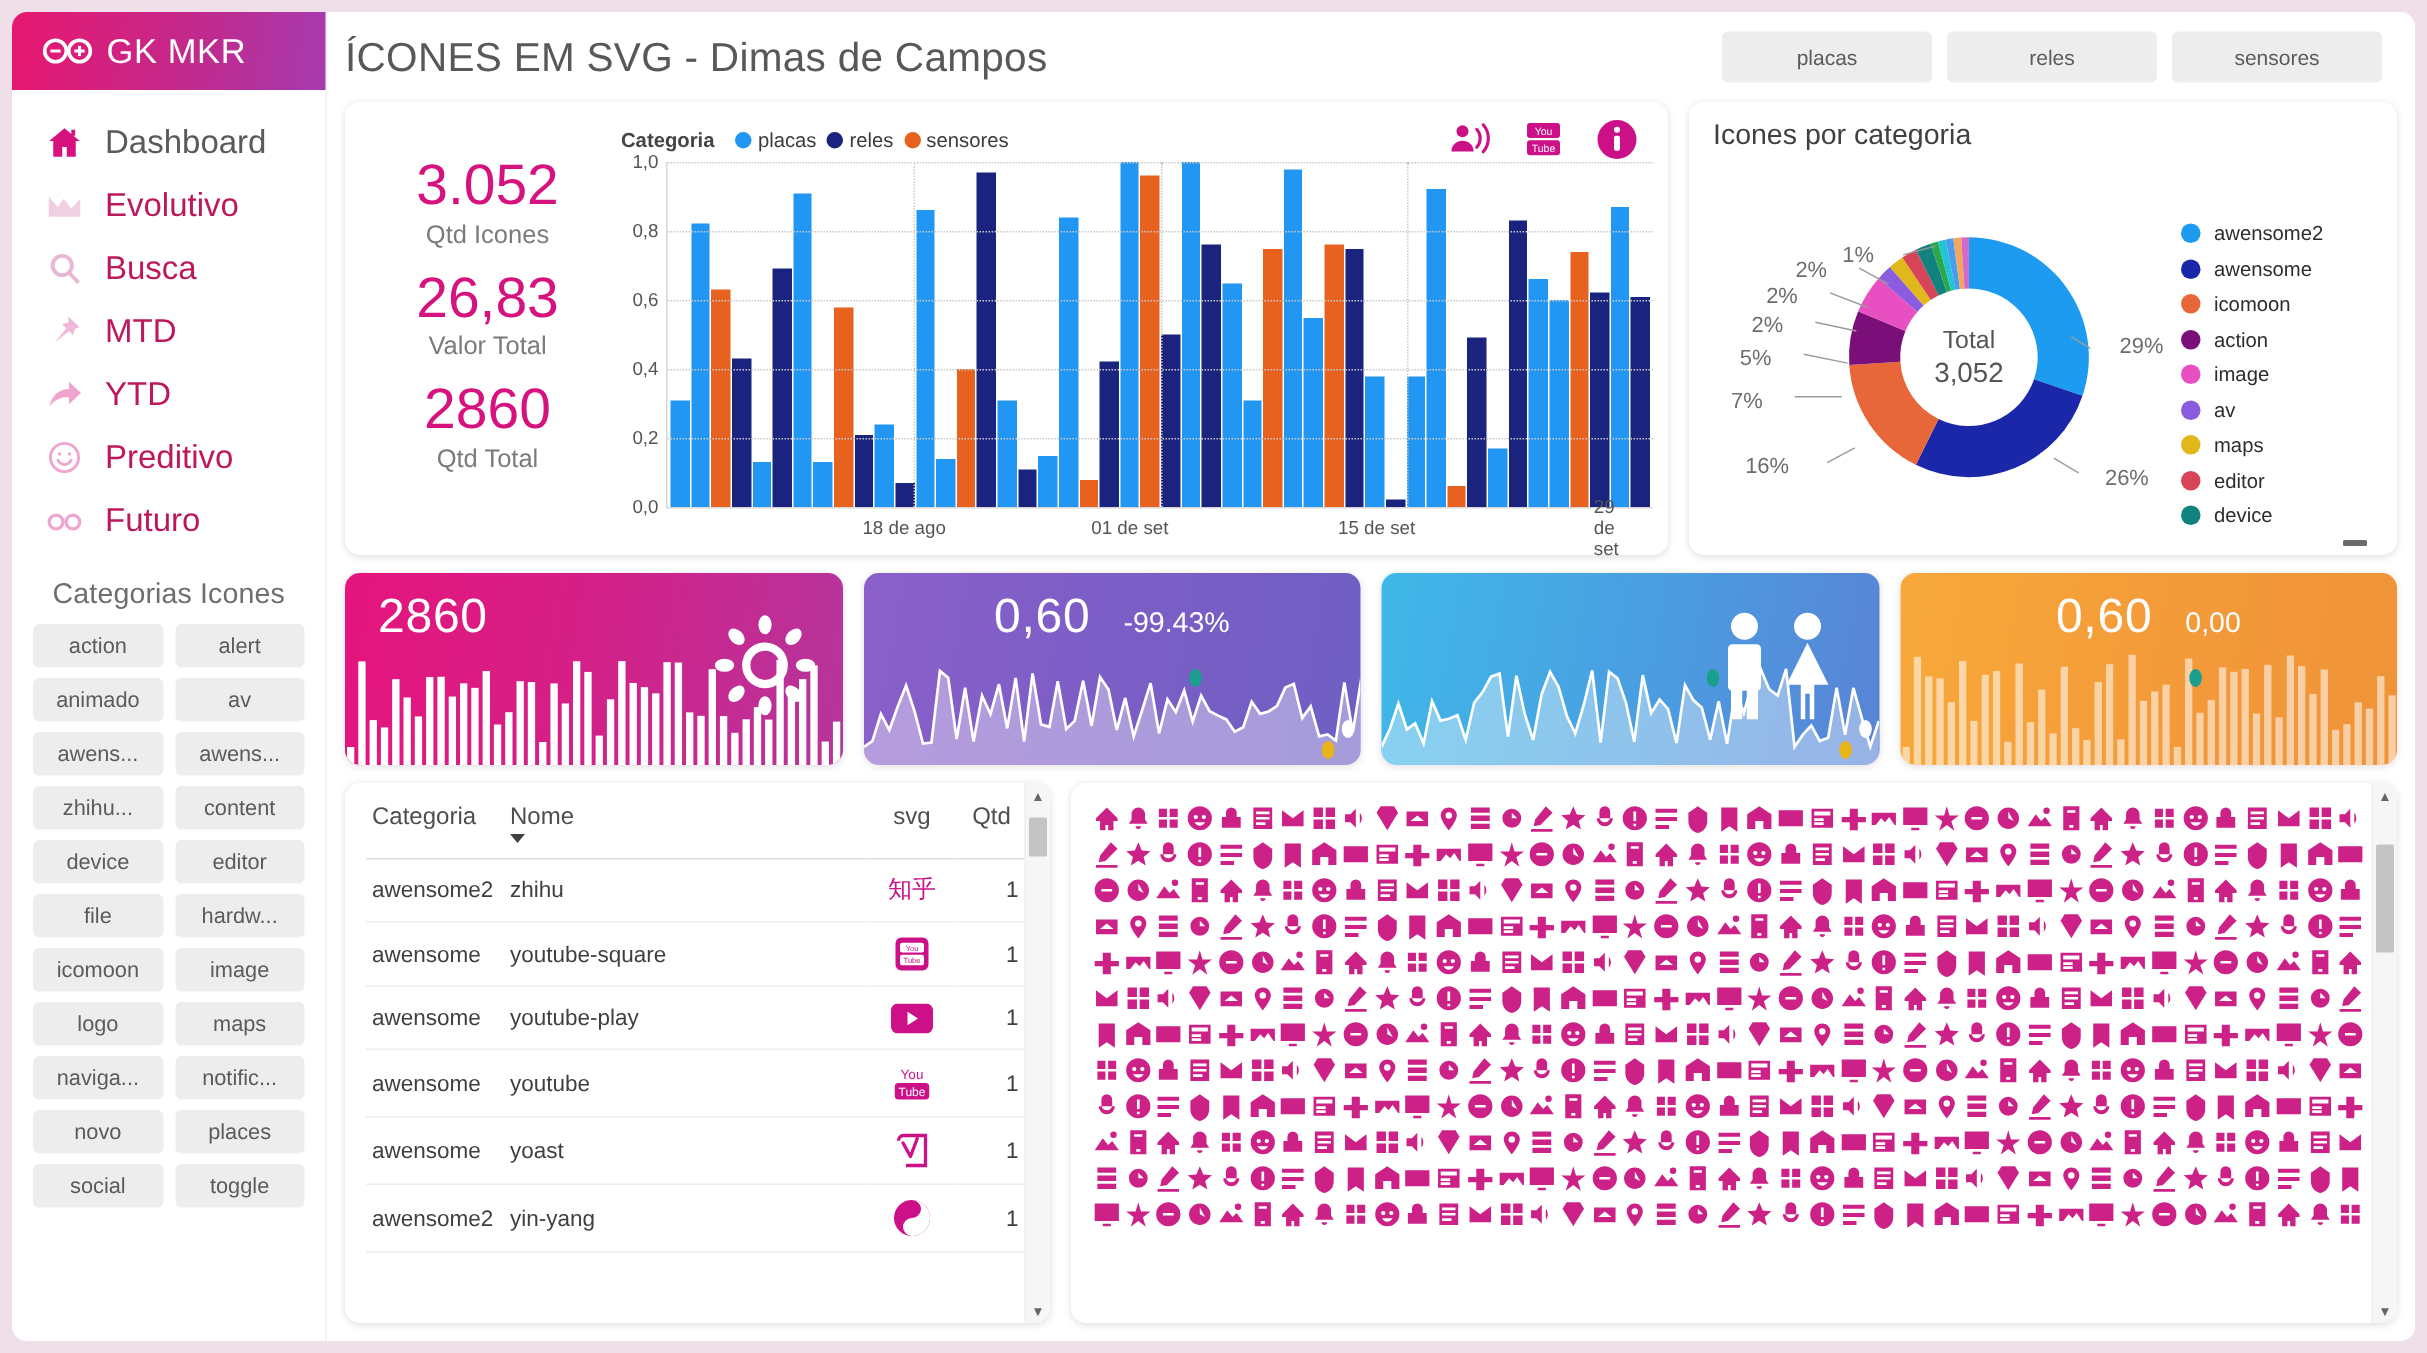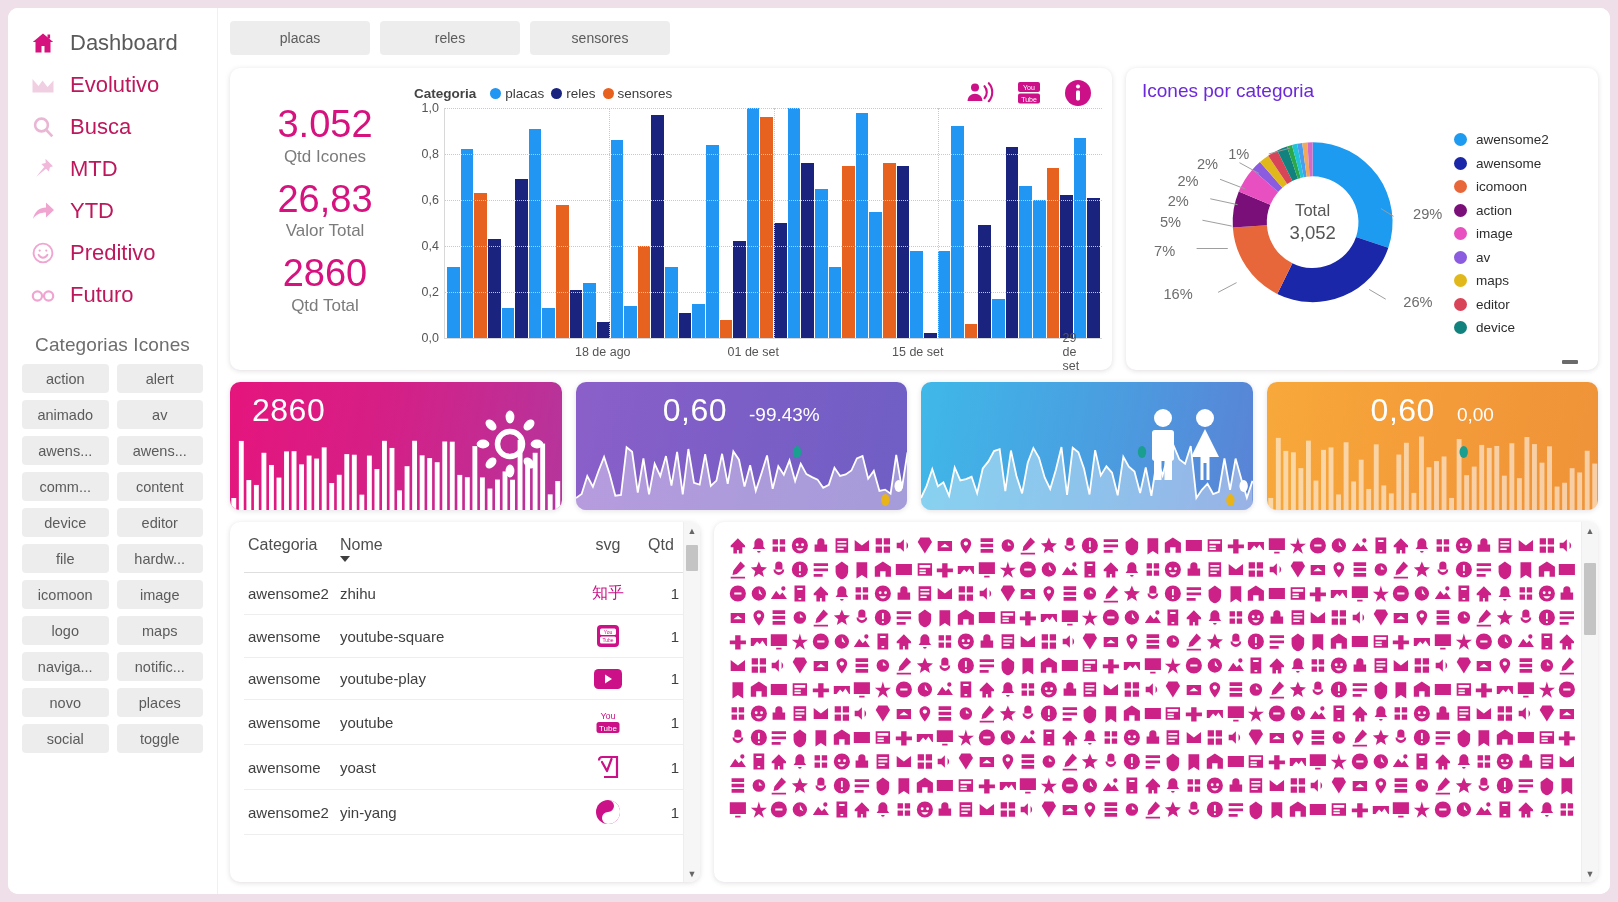--- a/index.html
+++ b/index.html
@@ -95,21 +95,21 @@
   .plot { flex:1; position:relative; border-left: 1px solid #d8d8d8; min-width:0;}
   .gridline { position:absolute; left:0; right:0; height:0; border-top: 1px dotted #c9c9c9; }
   .vgrid { position:absolute; top:0; bottom:0; width:0; border-left: 1px dotted #c9c9c9;}
   .bars { position:absolute; left:2px; right:2px; bottom:0; top:0; display:flex; align-items:flex-end; gap:1px;}
   .bar { flex:1; min-width:1px; }
   .xaxis { height: 26px; display:flex; align-items:center; margin-left: 34px; position:relative;
            border-top: 1px solid #d8d8d8; }
   .xlab { position:absolute; font-size: 12.5px; color:#555; transform: translateX(-50%); }
   
   .donut-card { width: 472px; height: 302px; padding: 12px 14px 8px 16px; flex-shrink:0; position:relative;}
-  .donut-title { font-size: 19px; color: #6d28d9; margin-bottom: 2px;}
+  .donut-title { font-size: 19px; color: #404040; margin-bottom: 18px;}
   .donut-body { display:flex; height: 250px; }
   .donut-svgwrap { flex:1; position:relative; min-width:0;}
   .donut-legend { width: 130px; padding-top: 28px; display:flex; flex-direction:column; gap:8.5px;}
   .leg-item { display:flex; align-items:center; gap:9px; font-size: 13.5px; color:#2d2d2d;}
   .leg-dot { width: 13px; height: 13px; border-radius: 50%; flex-shrink:0;}
   .donut-more { position:absolute; right: 20px; bottom: 6px; width: 16px; height: 4px;
                 background:#6b6b6b; border-radius:1px; cursor:pointer;}
   
   .tiles { display: flex; gap: 14px; height: 128px; }
   .tile { flex:1; border-radius: 10px; position:relative; overflow:hidden; color:#fff;
@@ -155,20 +155,32 @@
     grid-auto-rows: 23px; gap: 1px; overflow:hidden; align-content:start;
   }
   .icongrid svg { width:100%; height:100%; display:block; fill:#cc2288; }
 </style>
 </head>
 <body>
 
 <div id="app">
 
   <aside class="sidebar">
+    <div class="brand">
+      <span class="brand-logo">
+        <svg width="34" height="18" viewBox="0 0 34 18">
+          <circle cx="9" cy="9" r="7.2" fill="none" stroke="#fff" stroke-width="2.4"></circle>
+          <circle cx="25" cy="9" r="7.2" fill="none" stroke="#fff" stroke-width="2.4"></circle>
+          <rect x="5.6" y="8" width="6.8" height="2" fill="#fff"></rect>
+          <rect x="24" y="5.6" width="2" height="6.8" fill="#fff"></rect>
+          <rect x="21.6" y="8" width="6.8" height="2" fill="#fff"></rect>
+        </svg>
+      </span>
+      <span class="brand-title">GK MKR</span>
+    </div>
 
     <nav class="nav">
       <div class="nav-item active">
         <span class="nav-ico">
           <svg width="24" height="24" viewBox="0 0 24 24" fill="#d6127f">
             <path d="M12 2.5 1.8 11h2.7v10.5h6V15h3v6.5h6V11h2.7z"></path>
             <rect x="16.5" y="3.5" width="2.6" height="4"></rect>
           </svg>
         </span>
         <span class="nav-label">Dashboard</span>
@@ -229,21 +241,21 @@
     </nav>
 
     <div class="cat-title">Categorias Icones</div>
     <div class="cat-grid" id="cat-grid">
         <div class="cat-btn">action</div>
         <div class="cat-btn">alert</div>
         <div class="cat-btn">animado</div>
         <div class="cat-btn">av</div>
         <div class="cat-btn">awens...</div>
         <div class="cat-btn">awens...</div>
-        <div class="cat-btn">comm...</div>
+        <div class="cat-btn">zhihu...</div>
         <div class="cat-btn">content</div>
         <div class="cat-btn">device</div>
         <div class="cat-btn">editor</div>
         <div class="cat-btn">file</div>
         <div class="cat-btn">hardw...</div>
         <div class="cat-btn">icomoon</div>
         <div class="cat-btn">image</div>
         <div class="cat-btn">logo</div>
         <div class="cat-btn">maps</div>
         <div class="cat-btn">naviga...</div>
@@ -251,20 +263,21 @@
         <div class="cat-btn">novo</div>
         <div class="cat-btn">places</div>
         <div class="cat-btn">social</div>
         <div class="cat-btn">toggle</div>
       </div>
   </aside>
 
   <div class="main">
 
     <div class="topbar">
+      <div class="page-title">ÍCONES EM SVG - Dimas de Campos</div>
       <div class="top-btn">placas</div>
       <div class="top-btn">reles</div>
       <div class="top-btn">sensores</div>
     </div>
 
     <div class="content">
 
       <div class="row">
 
         <div class="card chart-card">

